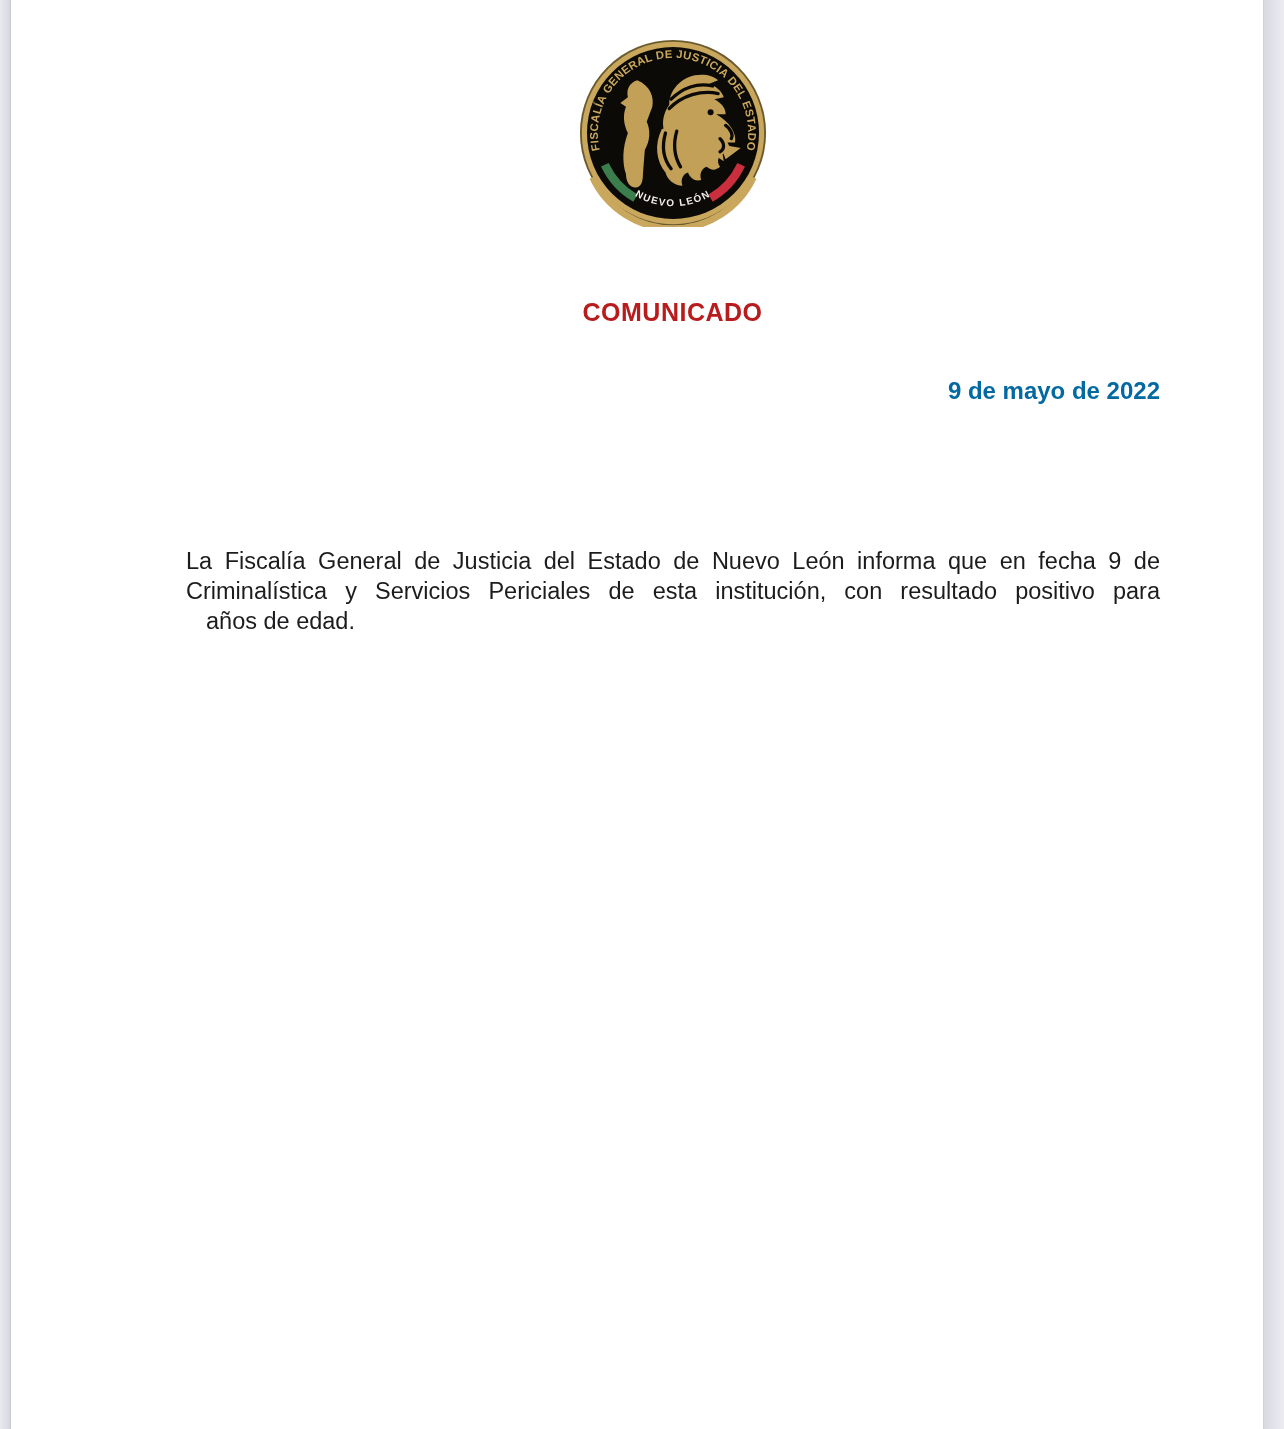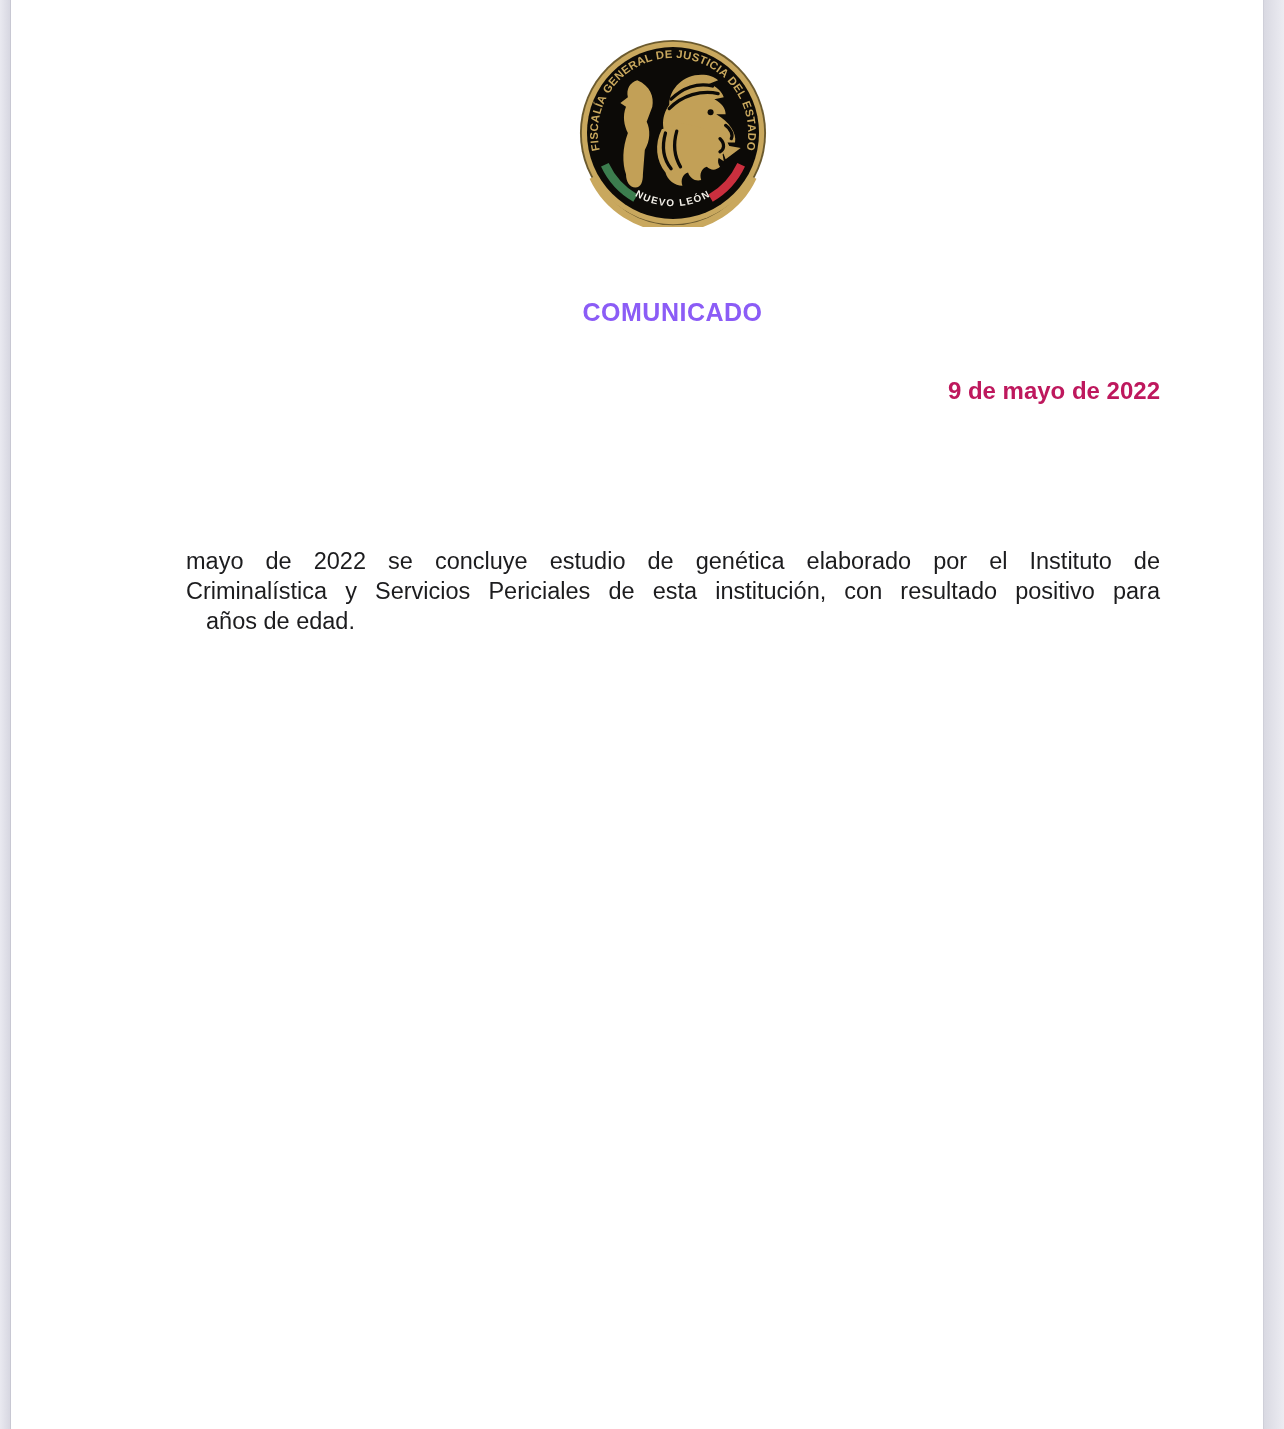--- a/index.html
+++ b/index.html
@@ -20,26 +20,26 @@
     position:absolute; right:0; top:0; width:20px; height:1429px;
     background:linear-gradient(to right, #d9d9e2, #ececf2);
     border-left:1px solid #cfcfd9;
   }
   .logo {
     position:absolute; left:579px; top:39px; width:188px; height:188px;
   }
   .logo svg { display:block; width:100%; height:100%; }
   .doc-title {
     position:absolute; left:185px; top:298px; width:975px;
-    text-align:center; font-size:25px; font-weight:bold; color:#8b5cf6;
+    text-align:center; font-size:25px; font-weight:bold; color:#b91c1c;
     letter-spacing:0.5px;
   }
   .doc-date {
     position:absolute; left:185px; top:377px; width:975px;
-    text-align:right; font-size:24px; font-weight:bold; color:#be185d;
+    text-align:right; font-size:24px; font-weight:bold; color:#0369a1;
   }
   .doc-body {
     position:absolute; left:186px; top:546px; width:974px;
     font-size:23.5px; line-height:30px; color:#1c1c1e;
   }
   .para { margin:0 0 25px 0; }
   .line { text-align:justify; text-align-last:justify; white-space:normal; }
   .line.last { text-align-last:left;margin-left:20px; }
   .arc-text-top { font-size:12px; font-weight:bold; letter-spacing:0.35px; }
   .arc-text-bottom { font-size:10.5px; font-weight:bold; letter-spacing:1.6px; }
@@ -92,17 +92,17 @@
       <path d="M92 100 C88 114 90 128 98 138"></path>
       <path d="M104 98 C100 112 102 126 108 136"></path>
     </g>
   </svg>
 </div>
 
 <div class="doc-title">COMUNICADO</div>
 <div class="doc-date">9 de mayo de 2022</div>
 <div class="doc-body">
     <div class="para">
-      <div class="line">mayo de 2022 se concluye estudio de genética elaborado por el Instituto de</div>
+      <div class="line">La Fiscalía General de Justicia del Estado de Nuevo León informa que en fecha 9 de</div>
       <div class="line">Criminalística y Servicios Periciales de esta institución, con resultado positivo para</div>
       <div class="line last">años de edad.</div>
     </div>
   </div>
 
 </body></html>

